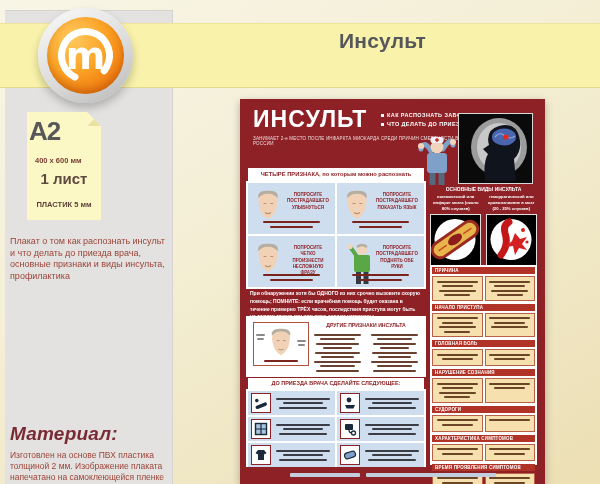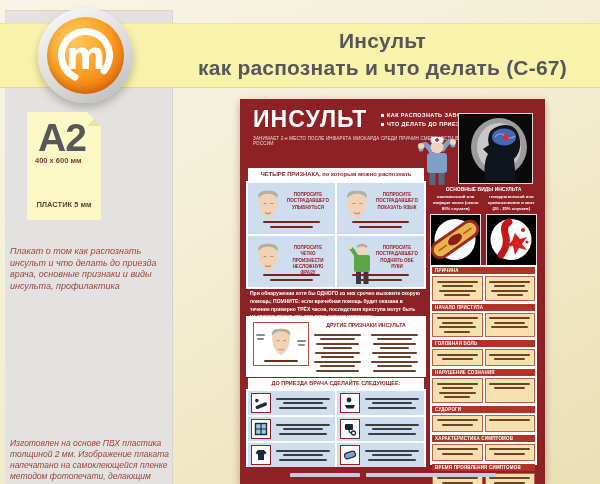--- a/index.html
+++ b/index.html
@@ -23,27 +23,27 @@
         background:radial-gradient(circle at 34% 28%,#ffc95e 0%,#fba224 45%,#f07c12 75%,#db650a 100%);
         box-shadow:inset 0 -4px 7px rgba(140,60,0,.35);}
   .logo svg{position:absolute;left:9px;top:9px;}
   
   .paper{left:27px;top:112px;width:74px;height:108px;background:#fbf8c6;
          clip-path:polygon(0 0,60px 0,74px 14px,74px 108px,0 108px);
          box-shadow:1px 2px 3px rgba(0,0,0,.12);}
   .paper-fold{position:absolute;right:0;top:0;width:0;height:0;
          border-style:solid;border-width:0 0 14px 14px;
          border-color:transparent transparent #e9e2a4 transparent;}
-  .paper-a2{position:absolute;left:11px;top:4px;font-size:39px;font-weight:bold;color:#58585a;letter-spacing:-1px;text-align:center;}
+  .paper-a2{position:absolute;left:2px;top:4px;font-size:26px;font-weight:bold;color:#58585a;letter-spacing:-1px;text-align:center;}
   .paper-dim{position:absolute;left:8px;top:44px;font-size:7.5px;font-weight:bold;color:#7b4036;}
   .paper-sheets{position:absolute;left:0;top:58px;width:100%;text-align:center;font-size:15px;font-weight:bold;color:#5e4a40;}
   .paper-material{position:absolute;left:0;top:88px;width:100%;text-align:center;font-size:7.5px;font-weight:bold;color:#5e4038;}
   
   .side-heading{font-size:19px;font-weight:bold;font-style:italic;color:#792b34;letter-spacing:.2px;}
-  .side-body{margin-top:15px;font-size:9px;font-style:italic;color:#9c4438;line-height:1.28;}
+  .side-body{margin-top:5px;font-size:9px;color:#9c4438;line-height:1.28;}
   .material-body{font-size:8.5px;}
   
   .poster{left:240px;top:99px;width:305px;height:385px;background:#8d2126;
           box-shadow:0 3px 8px rgba(0,0,0,.28);}
   .p-title{position:absolute;left:13px;top:7px;color:#fff;font-size:23px;font-weight:bold;letter-spacing:1px;}
   .p-bullets{position:absolute;left:141px;top:13px;}
   .p-bullet{display:flex;align-items:center;margin-bottom:3px;color:#fff;font-size:5.5px;font-weight:bold;letter-spacing:.4px;}
   .p-bullet .sq{width:3px;height:3px;background:#fff;margin-right:3px;}
   .p-subtitle{position:absolute;left:13px;top:37px;width:215px;font-size:4.5px;color:#efdcdc;letter-spacing:.2px;}
   .head-box{position:absolute;left:218px;top:14px;width:73px;height:69px;background:#0a0a0a;border:1px solid #d8d8d8;}
@@ -98,44 +98,45 @@
   </defs>
 </svg>
 
 <div class="page">
 
   <div class="abs gray-panel"></div>
 
   <div class="abs banner">
     <div class="banner-inner">
       <div>Инсульт</div>
-      <div>как распознать и что делать (С-67)</div>
     </div>
   </div>
 
   <div class="abs logo">
     <div class="logo-orange"></div>
     <svg width="77" height="77" viewBox="0 0 77 77">
       <circle cx="38.5" cy="38.5" r="24" fill="none" stroke="#ffffff" stroke-width="7" stroke-dasharray="118 33" stroke-linecap="round" transform="rotate(116 38.5 38.5)"></circle>
       <text x="38.5" y="52" text-anchor="middle" font-family="DejaVu Sans, sans-serif" font-size="38" font-weight="bold" fill="#ffffff">m</text>
     </svg>
   </div>
 
   <div class="abs paper">
     <div class="paper-fold"></div>
     <div class="paper-a2">A2</div>
     <div class="paper-dim">400 x 600 мм</div>
+    <div class="paper-sheets">1 лист</div>
     <div class="paper-material">ПЛАСТИК 5 мм</div>
   </div>
 
   <div class="abs" style="left:10px;top:231px;width:162px;">
     <div class="side-body">Плакат о том как распознать инсульт и что делать до приезда врача, основные признаки и виды инсульта, профилактика</div>
   </div>
 
   <div class="abs" style="left:10px;top:423px;width:164px;">
+    <div class="side-heading">Материал:</div>
     <div class="side-body material-body">Изготовлен на основе ПВХ пластика толщиной 2 мм. Изображение плаката напечатано на самоклеющейся пленке методом фотопечати, делающим плакат очень ярким и привлекательным, нанесено на пластик методом накатки. Защитная ламинация плаката</div>
   </div>
 
   <div class="abs poster">
 
     <div class="p-title">ИНСУЛЬТ</div>
 
     <div class="p-bullets">
       <div class="p-bullet">
           <span class="sq"></span>

